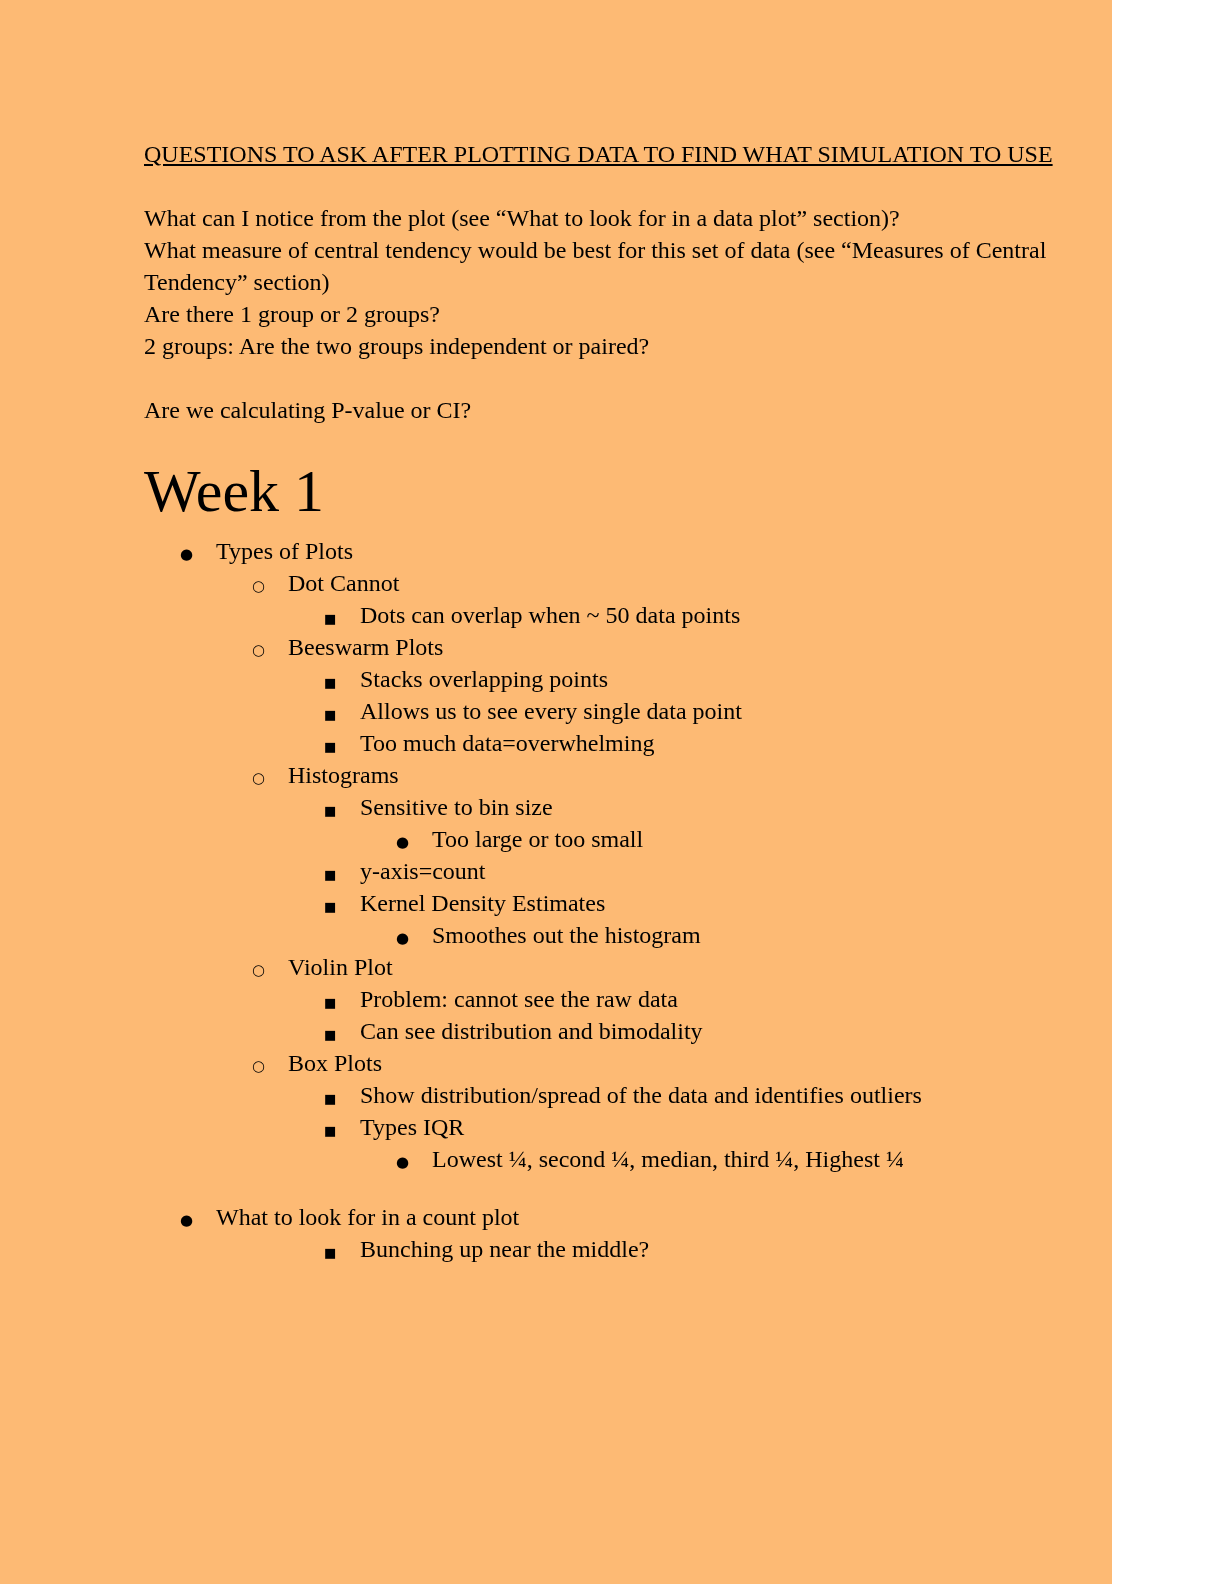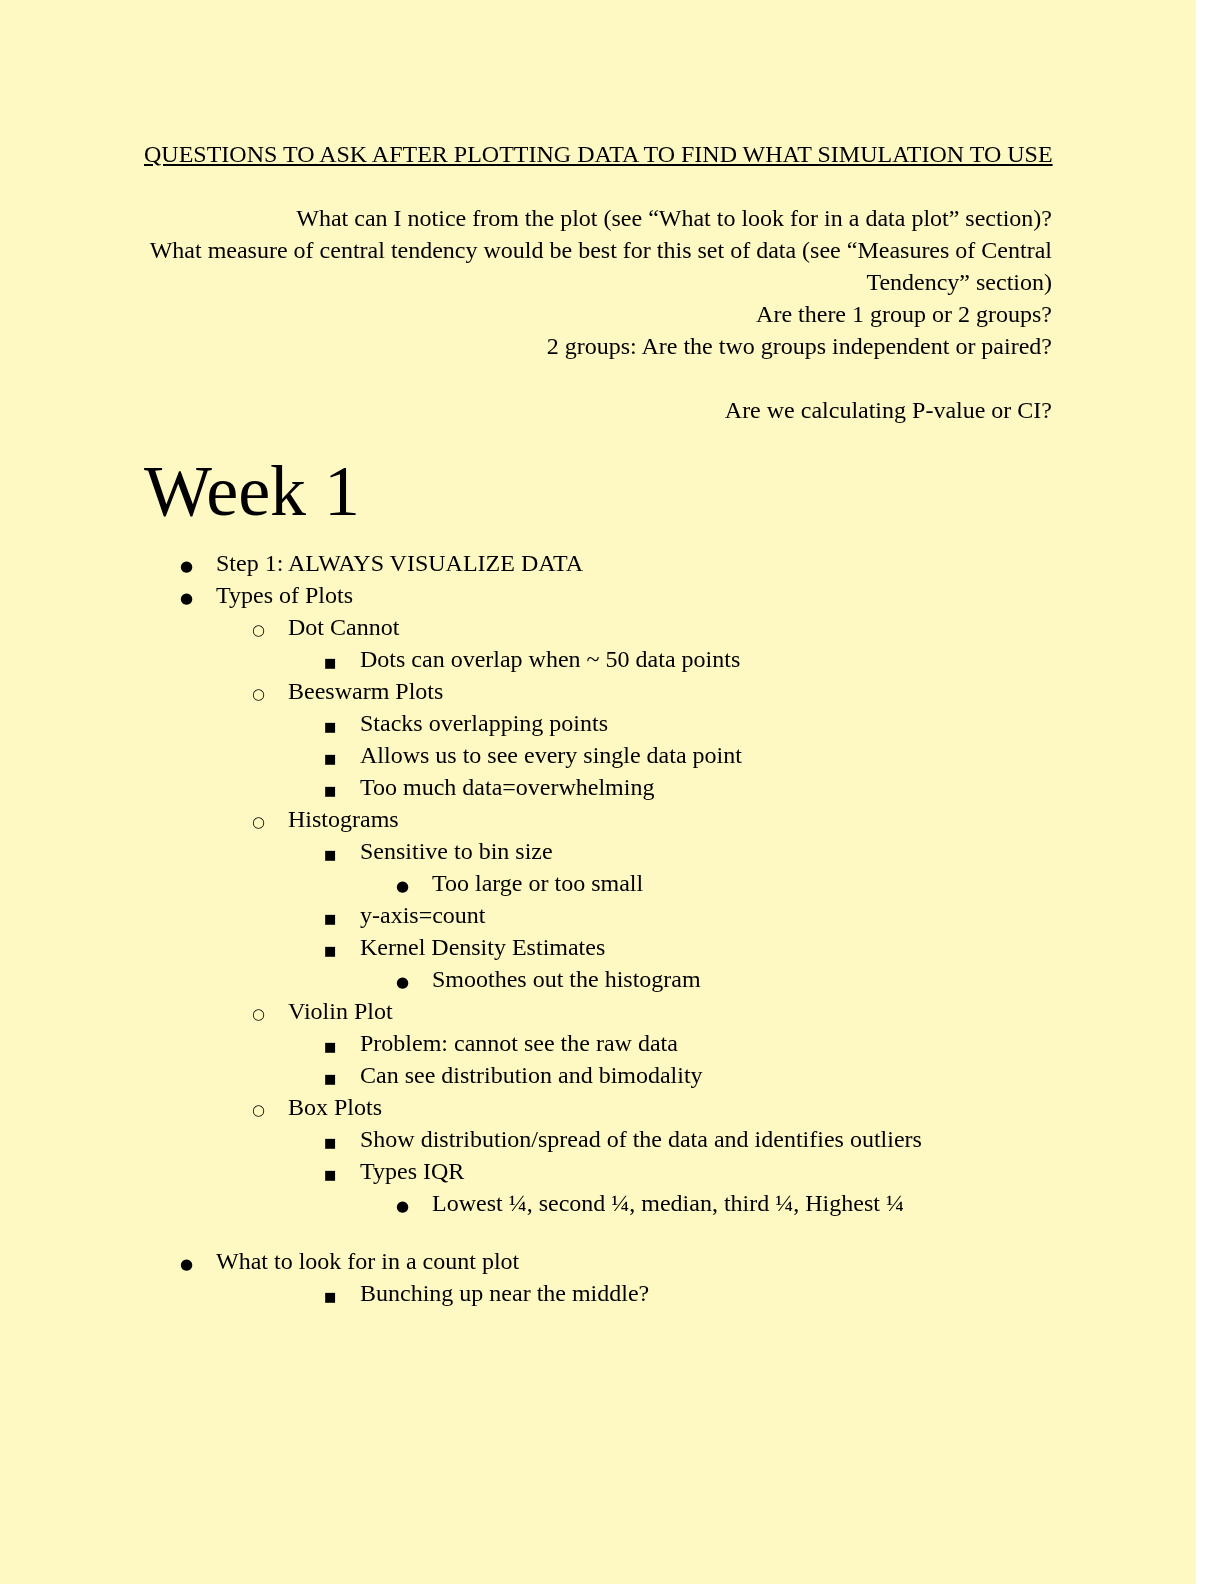--- a/index.html
+++ b/index.html
@@ -2,51 +2,50 @@
 <html><head>
 <meta charset="utf-8">
 <style>
   html, body {
     margin: 0;
     padding: 0;
     background: #ffffff;
   }
   .page {
     position: relative;
-    width: 1196px;
+    width: 1112px;
     height: 1584px;
-    background: #fef9c3;
+    background: #fdba74;
     color: #000000;
     font-family: "Liberation Serif", "DejaVu Serif", serif;
     font-size: 24px;
     line-height: 32px;
     box-sizing: border-box;
     padding: 138px 144px 12px 144px;
     overflow: hidden;
   }
   .doc-title {
     font-size: 24px;
     line-height: 32px;
     font-weight: normal;
     text-decoration: underline;
     white-space: nowrap;
     margin: 0 0 32px 0;
   }
   .para-line {
     white-space: nowrap;
     height: 32px;
-    text-align: right;
   }
   .spacer-32 { height: 32px; }
   .spacer-26 { height: 26px; }
   .week-heading {
-    font-size: 72px;
+    font-size: 60px;
     line-height: 62px;
     font-weight: normal;
-    margin: 34px 0 25px 0;
+    margin: 34px 0 13px 0;
     white-space: nowrap;
   }
   .li {
     white-space: nowrap;
     height: 32px;
   }
   .li .bullet {
     display: inline-block;
     width: 36px;
     font-family: "DejaVu Sans", sans-serif;
@@ -75,21 +74,20 @@
       <div class="para-line">2 groups: Are the two groups independent or paired?</div>
     </div>
 
   <div class="spacer-32"></div>
 
   <div class="para-line">Are we calculating P-value or CI?</div>
 
   <h2 class="week-heading">Week 1</h2>
 
   <div>
-      <div class="li level-1"><span class="bullet bullet-disc">●</span><span>Step 1: ALWAYS VISUALIZE DATA</span></div>
       <div class="li level-1"><span class="bullet bullet-disc">●</span><span>Types of Plots</span></div>
       <div class="li level-2"><span class="bullet bullet-circle">○</span><span>Dot Cannot</span></div>
       <div class="li level-3"><span class="bullet bullet-square">■</span><span>Dots can overlap when ~ 50 data points</span></div>
       <div class="li level-2"><span class="bullet bullet-circle">○</span><span>Beeswarm Plots</span></div>
       <div class="li level-3"><span class="bullet bullet-square">■</span><span>Stacks overlapping points</span></div>
       <div class="li level-3"><span class="bullet bullet-square">■</span><span>Allows us to see every single data point</span></div>
       <div class="li level-3"><span class="bullet bullet-square">■</span><span>Too much data=overwhelming</span></div>
       <div class="li level-2"><span class="bullet bullet-circle">○</span><span>Histograms</span></div>
       <div class="li level-3"><span class="bullet bullet-square">■</span><span>Sensitive to bin size</span></div>
       <div class="li level-4"><span class="bullet bullet-disc">●</span><span>Too large or too small</span></div>

